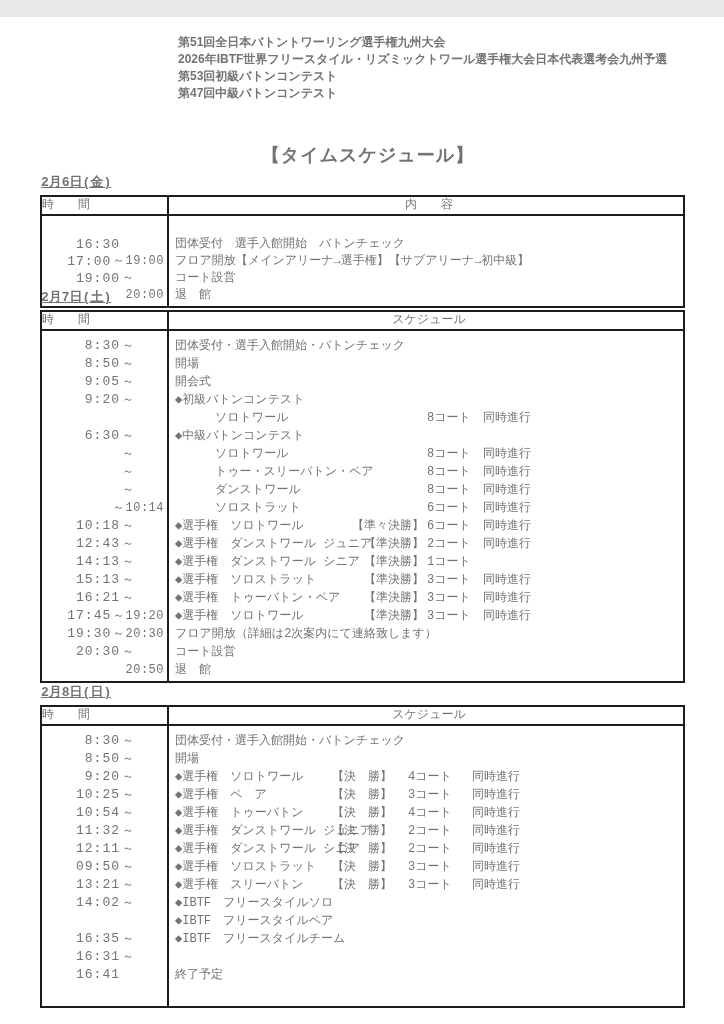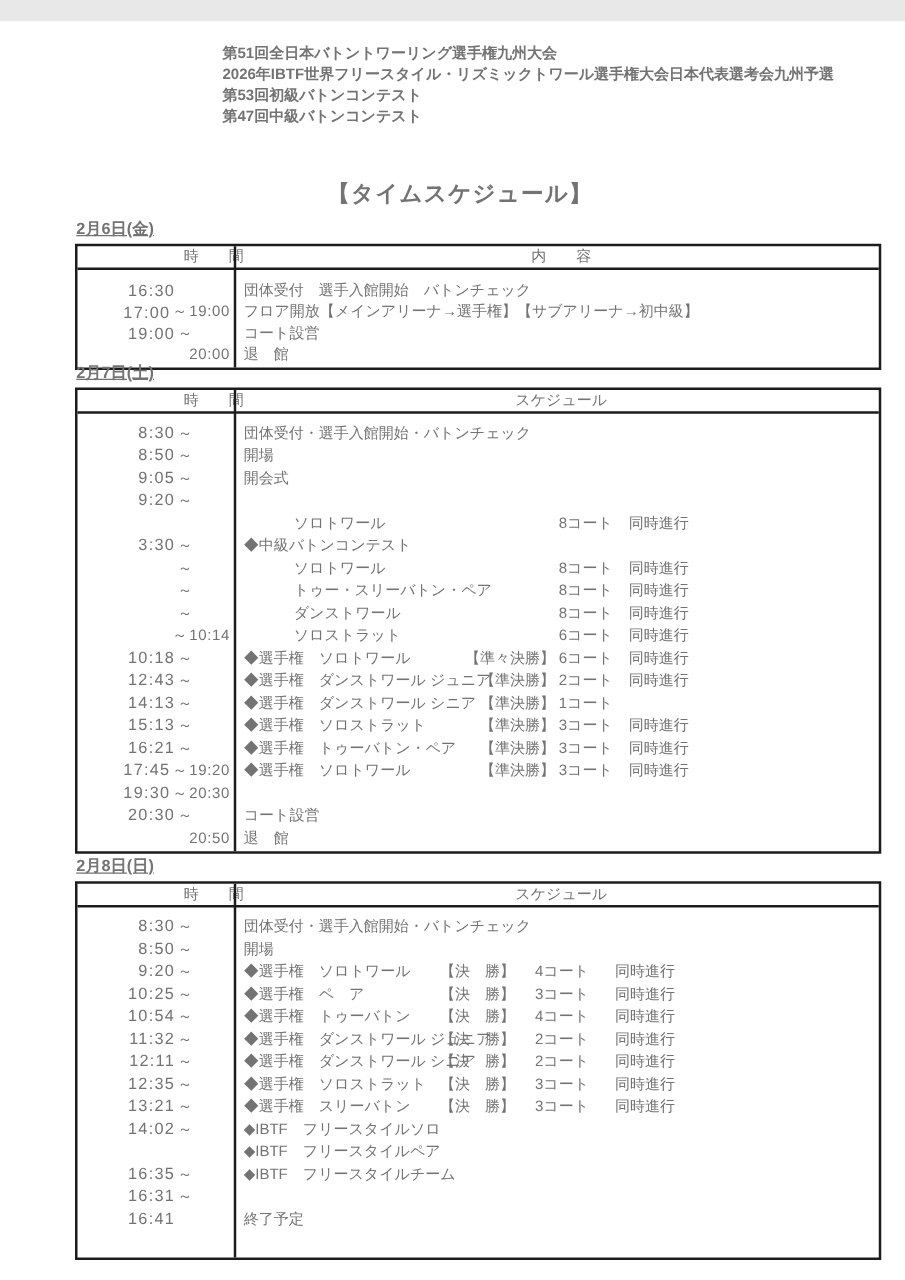--- a/index.html
+++ b/index.html
@@ -6,33 +6,33 @@
   .page {
     position:relative; width:724px; height:1024px; margin:17px auto;
     background:#ffffff; color:#737373;
     font-family:"Liberation Sans", sans-serif;
     overflow:hidden;
   }
   
   .header-block { position:absolute; left:178px; top:17px; font-size:12px; font-weight:600; line-height:17px; white-space:nowrap; }
   .main-title { position:absolute; left:0; right:0; top:126px; text-align:center; font-size:18px; font-weight:700; letter-spacing:1px;padding-left:12px; }
   
-  .sec { position:absolute; left:60px; width:645px; }
+  .sec { position:absolute; left:40px; width:645px;font-family:Liberation Mono, monospace; }
   .sec-0 { top:158px; }
   .sec-1 { top:273px; }
   .sec-2 { top:668px; }
   .date-label { font-size:13px; font-weight:700; text-decoration:underline; line-height:15px; margin:0 0 5px 1px; white-space:nowrap; }
   
   .tbl { position:relative; border:2px solid #1c1c1c; width:641px; background:#fff; }
   .vdivider { position:absolute; left:125px; top:0; bottom:0; width:2px; background:#1c1c1c; }
   .thead { display:flex; height:17px; line-height:17px; border-bottom:2px solid #1c1c1c; font-size:12px; }
-  .th-time { width:133px; text-align:right; white-space:pre; }
+  .th-time { width:133px; text-align:left; white-space:pre; }
   .th-content { flex:1; text-align:center; white-space:pre; }
   .tbody { padding:6px 0 2px 0; }
-  .t-fri .tbody { padding-top:8px; }
+  .t-fri .tbody { padding-top:20px; }
   .t-sun .tbody { padding-bottom:22px; }
   .row { position:relative; display:flex; height:18px; line-height:18px; }
   .t-fri .row { height:17px; line-height:17px; }
   .cell-time { flex:0 0 125px; width:125px; box-sizing:border-box; display:flex; padding-right:3px; }
   .t1 { width:78px; text-align:right; font-size:13px; letter-spacing:1px; white-space:pre; }
   .tilde { width:16px; text-align:center; font-size:12px; }
   .t2 { flex:1; text-align:right; font-size:12px; letter-spacing:0.5px; white-space:pre; }
   .cell-content { flex:1; position:relative; padding-left:8px; font-size:12px; }
   .txt { white-space:pre; }
   .indent .txt { padding-left:40px; display:inline-block; }
@@ -133,32 +133,33 @@
                 <span class="t2"></span>
               </div>
               <div class="cell-content"><span class="txt">開会式</span></div>
             </div>
             <div class="row">
               <div class="cell-time">
                 <span class="t1">9:20</span>
                 <span class="tilde">～</span>
                 <span class="t2"></span>
               </div>
+              <div class="cell-content"><span class="txt">◆初級バトンコンテスト</span></div>
             </div>
             <div class="row indent">
               <div class="cell-time">
                 <span class="t1"></span>
                 <span class="tilde"></span>
                 <span class="t2"></span>
               </div>
               <div class="cell-content"><span class="txt">ソロトワール</span><span class="courts">8コート</span><span class="sim">同時進行</span></div>
             </div>
             <div class="row">
               <div class="cell-time">
-                <span class="t1">3:30</span>
+                <span class="t1">6:30</span>
                 <span class="tilde">～</span>
                 <span class="t2"></span>
               </div>
               <div class="cell-content"><span class="txt">◆中級バトンコンテスト</span></div>
             </div>
             <div class="row indent">
               <div class="cell-time">
                 <span class="t1"></span>
                 <span class="tilde">～</span>
                 <span class="t2"></span>
@@ -236,20 +237,21 @@
                 <span class="t2">19:20</span>
               </div>
               <div class="cell-content"><span class="txt">◆選手権　ソロトワール</span><span class="stage">【準決勝】</span><span class="courts">3コート</span><span class="sim">同時進行</span></div>
             </div>
             <div class="row">
               <div class="cell-time">
                 <span class="t1">19:30</span>
                 <span class="tilde">～</span>
                 <span class="t2">20:30</span>
               </div>
+              <div class="cell-content"><span class="txt">フロア開放（詳細は2次案内にて連絡致します）</span></div>
             </div>
             <div class="row">
               <div class="cell-time">
                 <span class="t1">20:30</span>
                 <span class="tilde">～</span>
                 <span class="t2"></span>
               </div>
               <div class="cell-content"><span class="txt">コート設営</span></div>
             </div>
             <div class="row">
@@ -323,21 +325,21 @@
             <div class="row">
               <div class="cell-time">
                 <span class="t1">12:11</span>
                 <span class="tilde">～</span>
                 <span class="t2"></span>
               </div>
               <div class="cell-content"><span class="txt">◆選手権　ダンストワール シニア</span><span class="stage">【決　勝】</span><span class="courts">2コート</span><span class="sim">同時進行</span></div>
             </div>
             <div class="row">
               <div class="cell-time">
-                <span class="t1">12:35</span>
+                <span class="t1">09:50</span>
                 <span class="tilde">～</span>
                 <span class="t2"></span>
               </div>
               <div class="cell-content"><span class="txt">◆選手権　ソロストラット</span><span class="stage">【決　勝】</span><span class="courts">3コート</span><span class="sim">同時進行</span></div>
             </div>
             <div class="row">
               <div class="cell-time">
                 <span class="t1">13:21</span>
                 <span class="tilde">～</span>
                 <span class="t2"></span>

